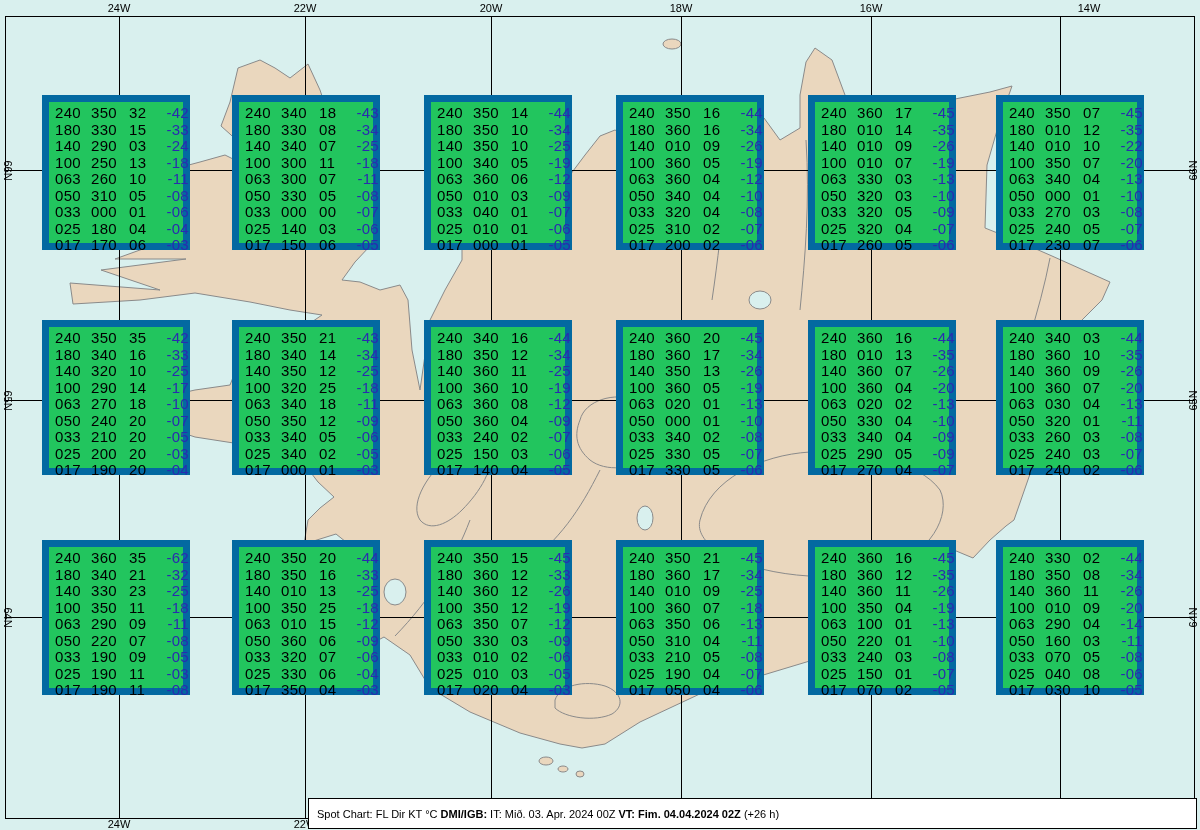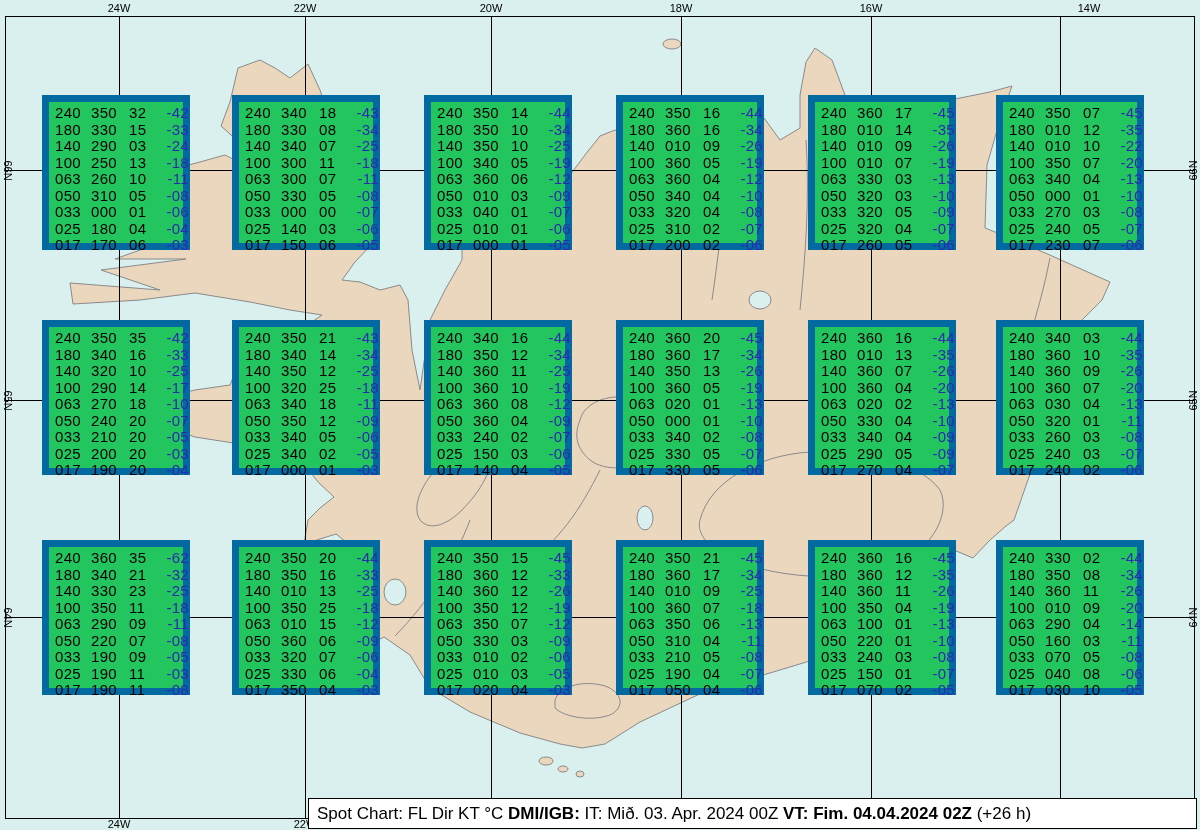--- a/index.html
+++ b/index.html
@@ -37,21 +37,21 @@
   }
   .spot-row{
     display:grid;grid-template-columns:28px 30px 22px 30px;column-gap:8px;
     font-size:15px;line-height:16.5px;letter-spacing:.3px;white-space:pre;
   }
   .spot-row .c0,.spot-row .c1,.spot-row .c2{color:#000;}
   .spot-row .c3{color:#2a2ab0;text-align:right;}
   .caption{
     position:absolute;left:308px;top:798px;width:889px;height:31px;
     background:#fff;border:1px solid #000;box-sizing:border-box;
-    display:flex;align-items:center;padding:0 8px;font-size:17px;
+    display:flex;align-items:center;padding:0 8px;font-size:11px;
     z-index:10;white-space:pre;
   }
   .caption b{font-weight:bold;}
 </style>
 </head>
 <body>
 
 <div class="stage">
 
   <svg class="map" width="1200" height="830" viewBox="0 0 1200 830">

